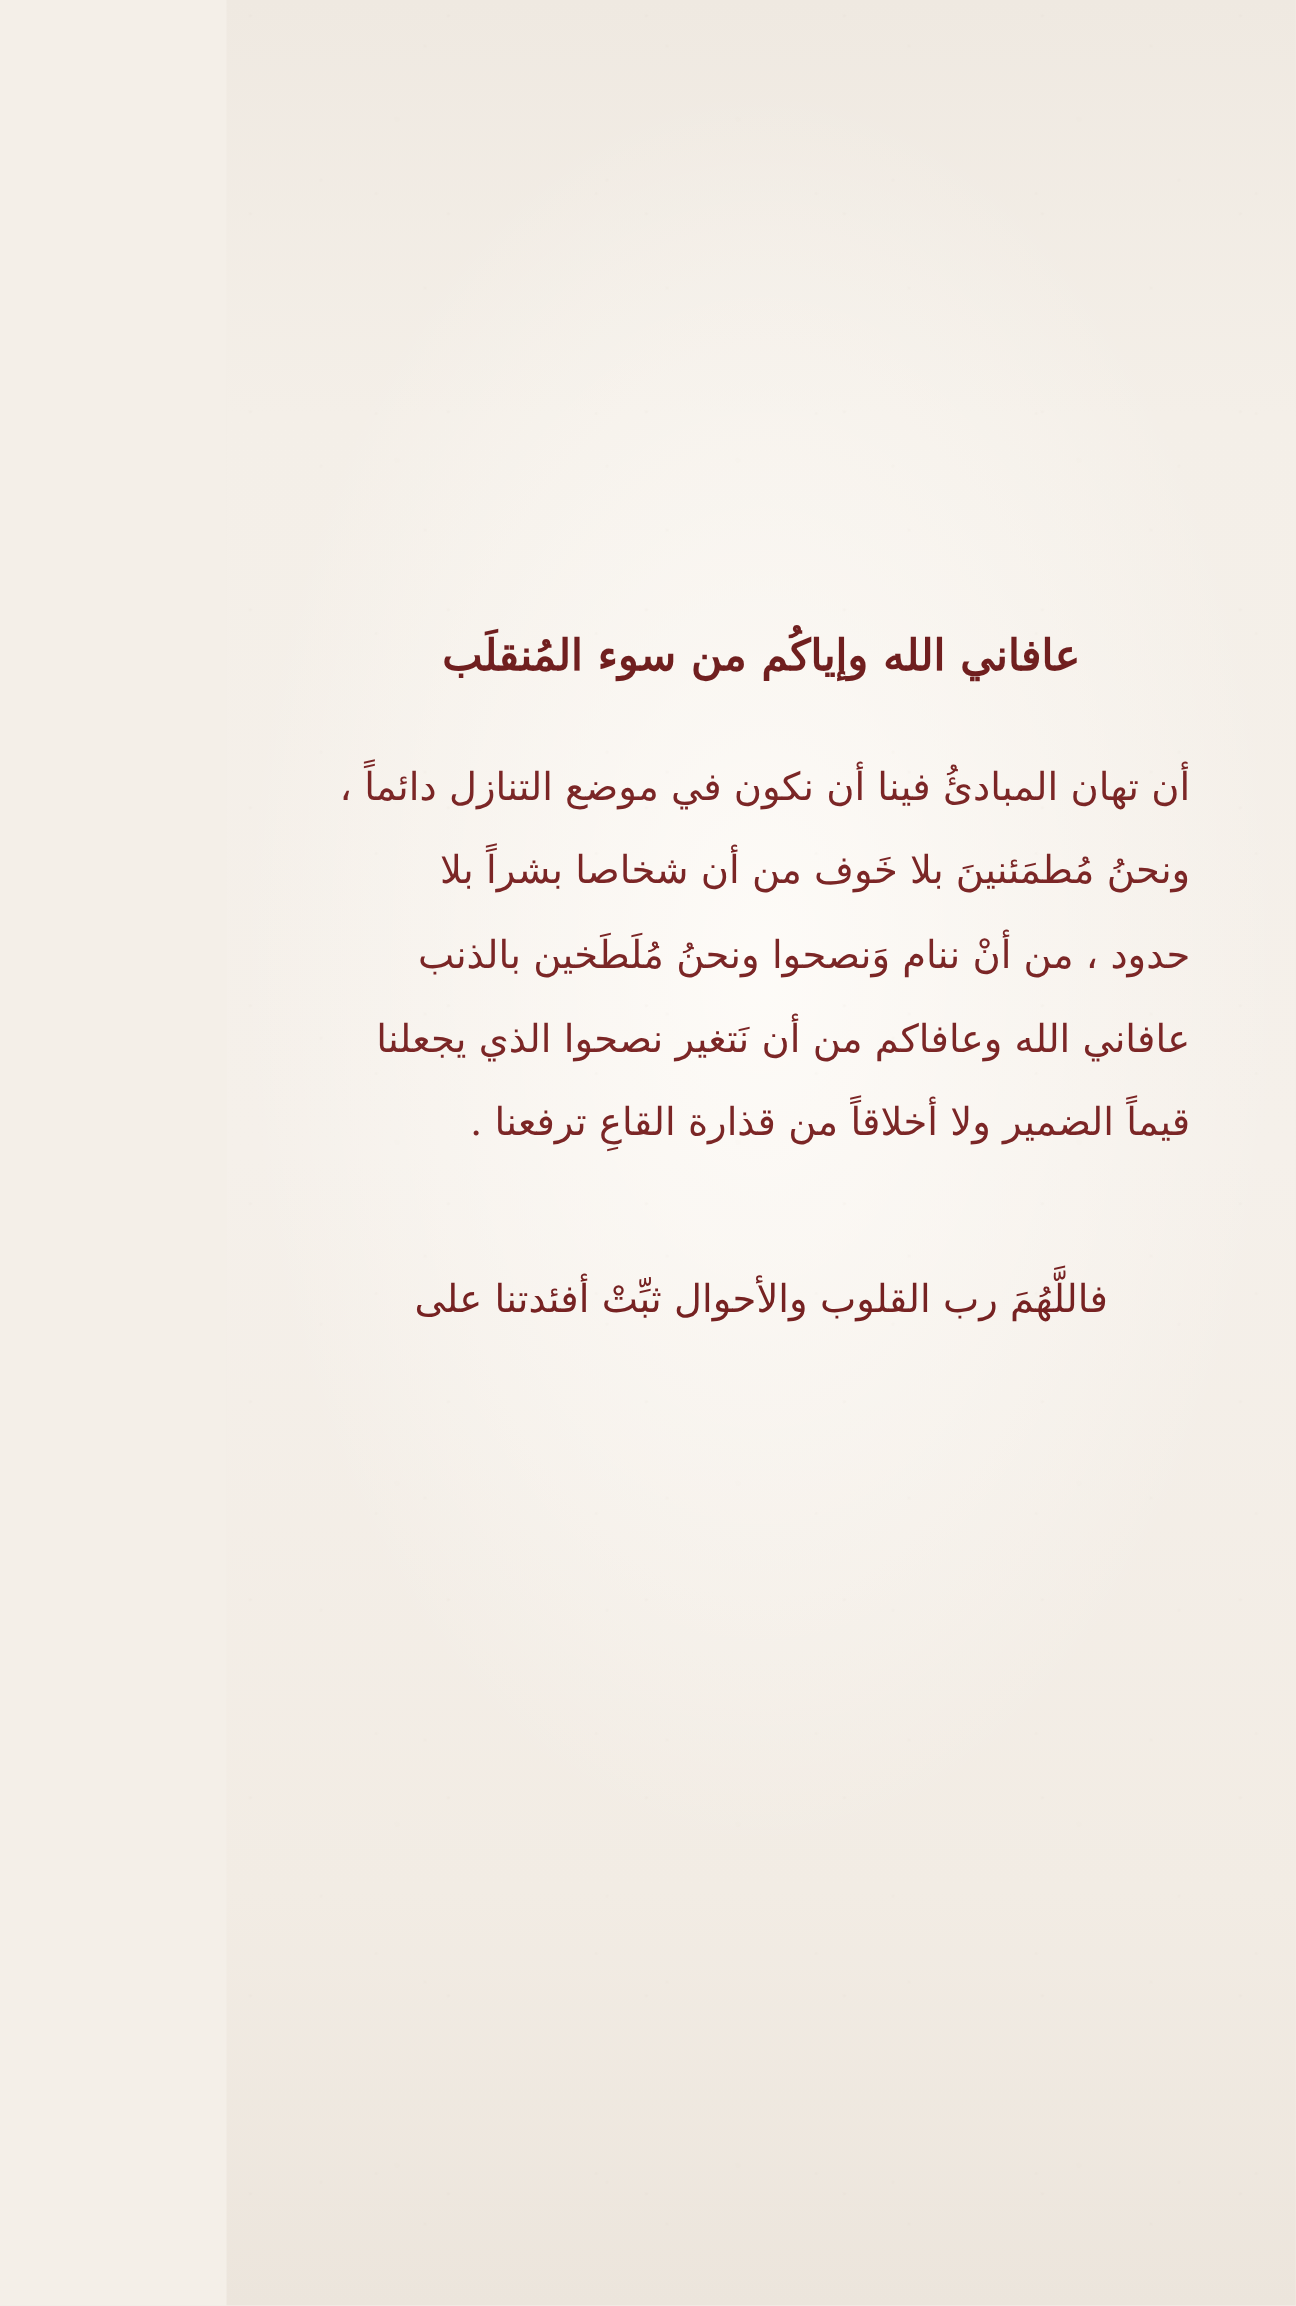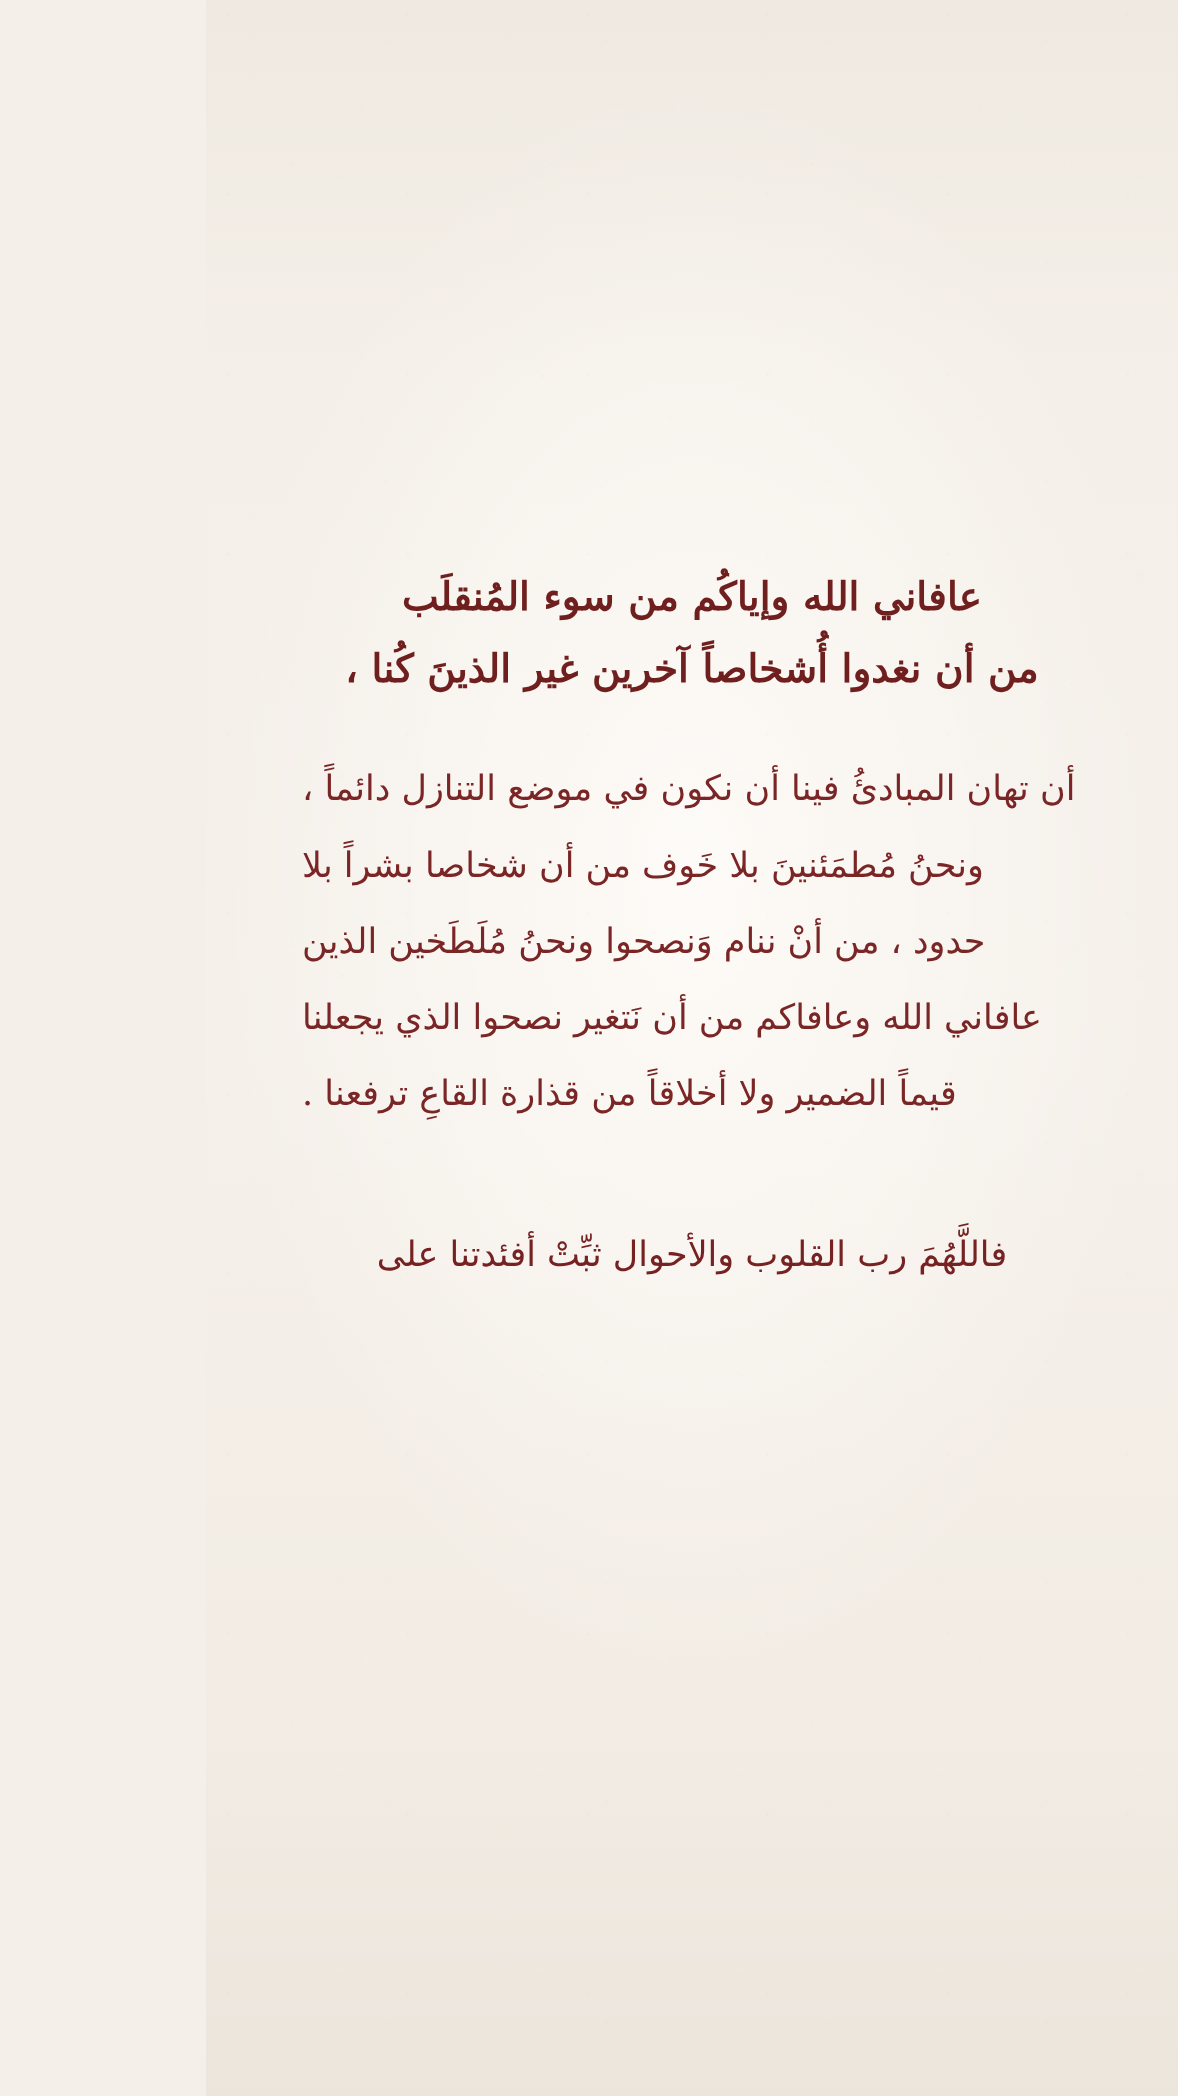--- a/index.html
+++ b/index.html
@@ -63,21 +63,21 @@
   .heading .line {
     display: block;
     white-space: nowrap;
   }
 
   .body-para {
     margin-top: 46px;
     font-size: 35px;
     line-height: 2.18;
     color: #7b2626;
-    text-align: left;
+    text-align: right;
   }
   .body-para .line {
     display: block;
     white-space: nowrap;
   }
 
   .closing {
     margin-top: 86px;
     font-size: 35px;
     line-height: 2.1;
@@ -92,27 +92,26 @@
 </head>
 <body>
 
 <div class="paper">
   <div class="grain"></div>
 
   <div class="content">
 
     <div class="block heading">
       <span class="line">عافاني الله وإياكُم من سوء المُنقلَب</span>
-      <span class="line">من أن نغدوا أُشخاصاً آخرين غير الذينَ كُنا ،</span>
     </div>
 
     <div class="block body-para">
       <span class="line">أن تهان المبادئُ فينا أن نكون في موضع التنازل دائماً ،</span>
       <span class="line">ونحنُ مُطمَئنينَ بلا خَوف من أن شخاصا بشراً بلا</span>
-      <span class="line">حدود ، من أنْ ننام وَنصحوا ونحنُ مُلَطَخين الذين</span>
+      <span class="line">حدود ، من أنْ ننام وَنصحوا ونحنُ مُلَطَخين بالذنب</span>
       <span class="line">عافاني الله وعافاكم من أن نَتغير نصحوا الذي يجعلنا</span>
       <span class="line">قيماً الضمير ولا أخلاقاً من قذارة القاعِ ترفعنا .</span>
     </div>
 
     <div class="block closing">
       <span class="line">فاللَّهُمَ رب القلوب والأحوال ثبِّتْ أفئدتنا على</span>
     </div>
 
   </div>
 </div>

